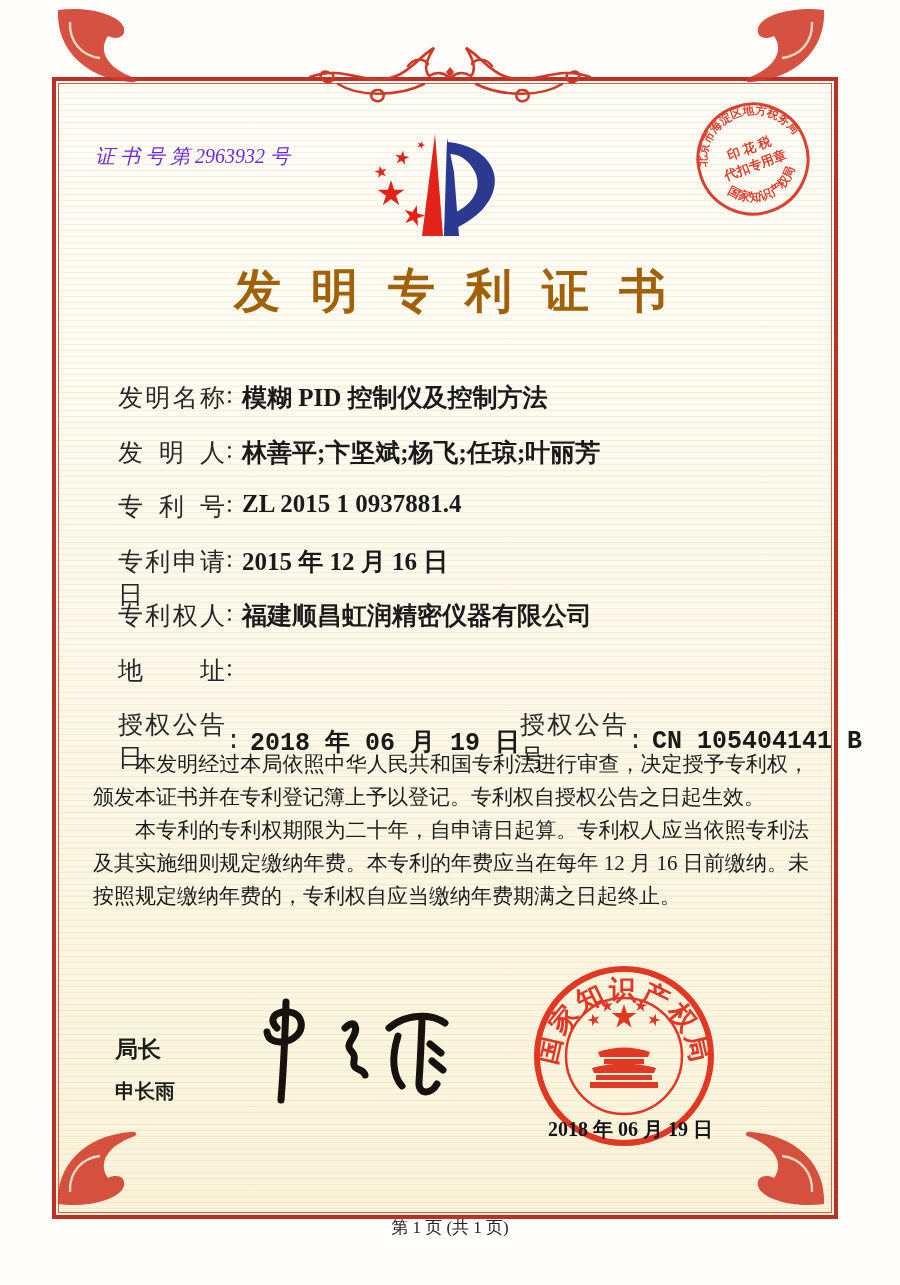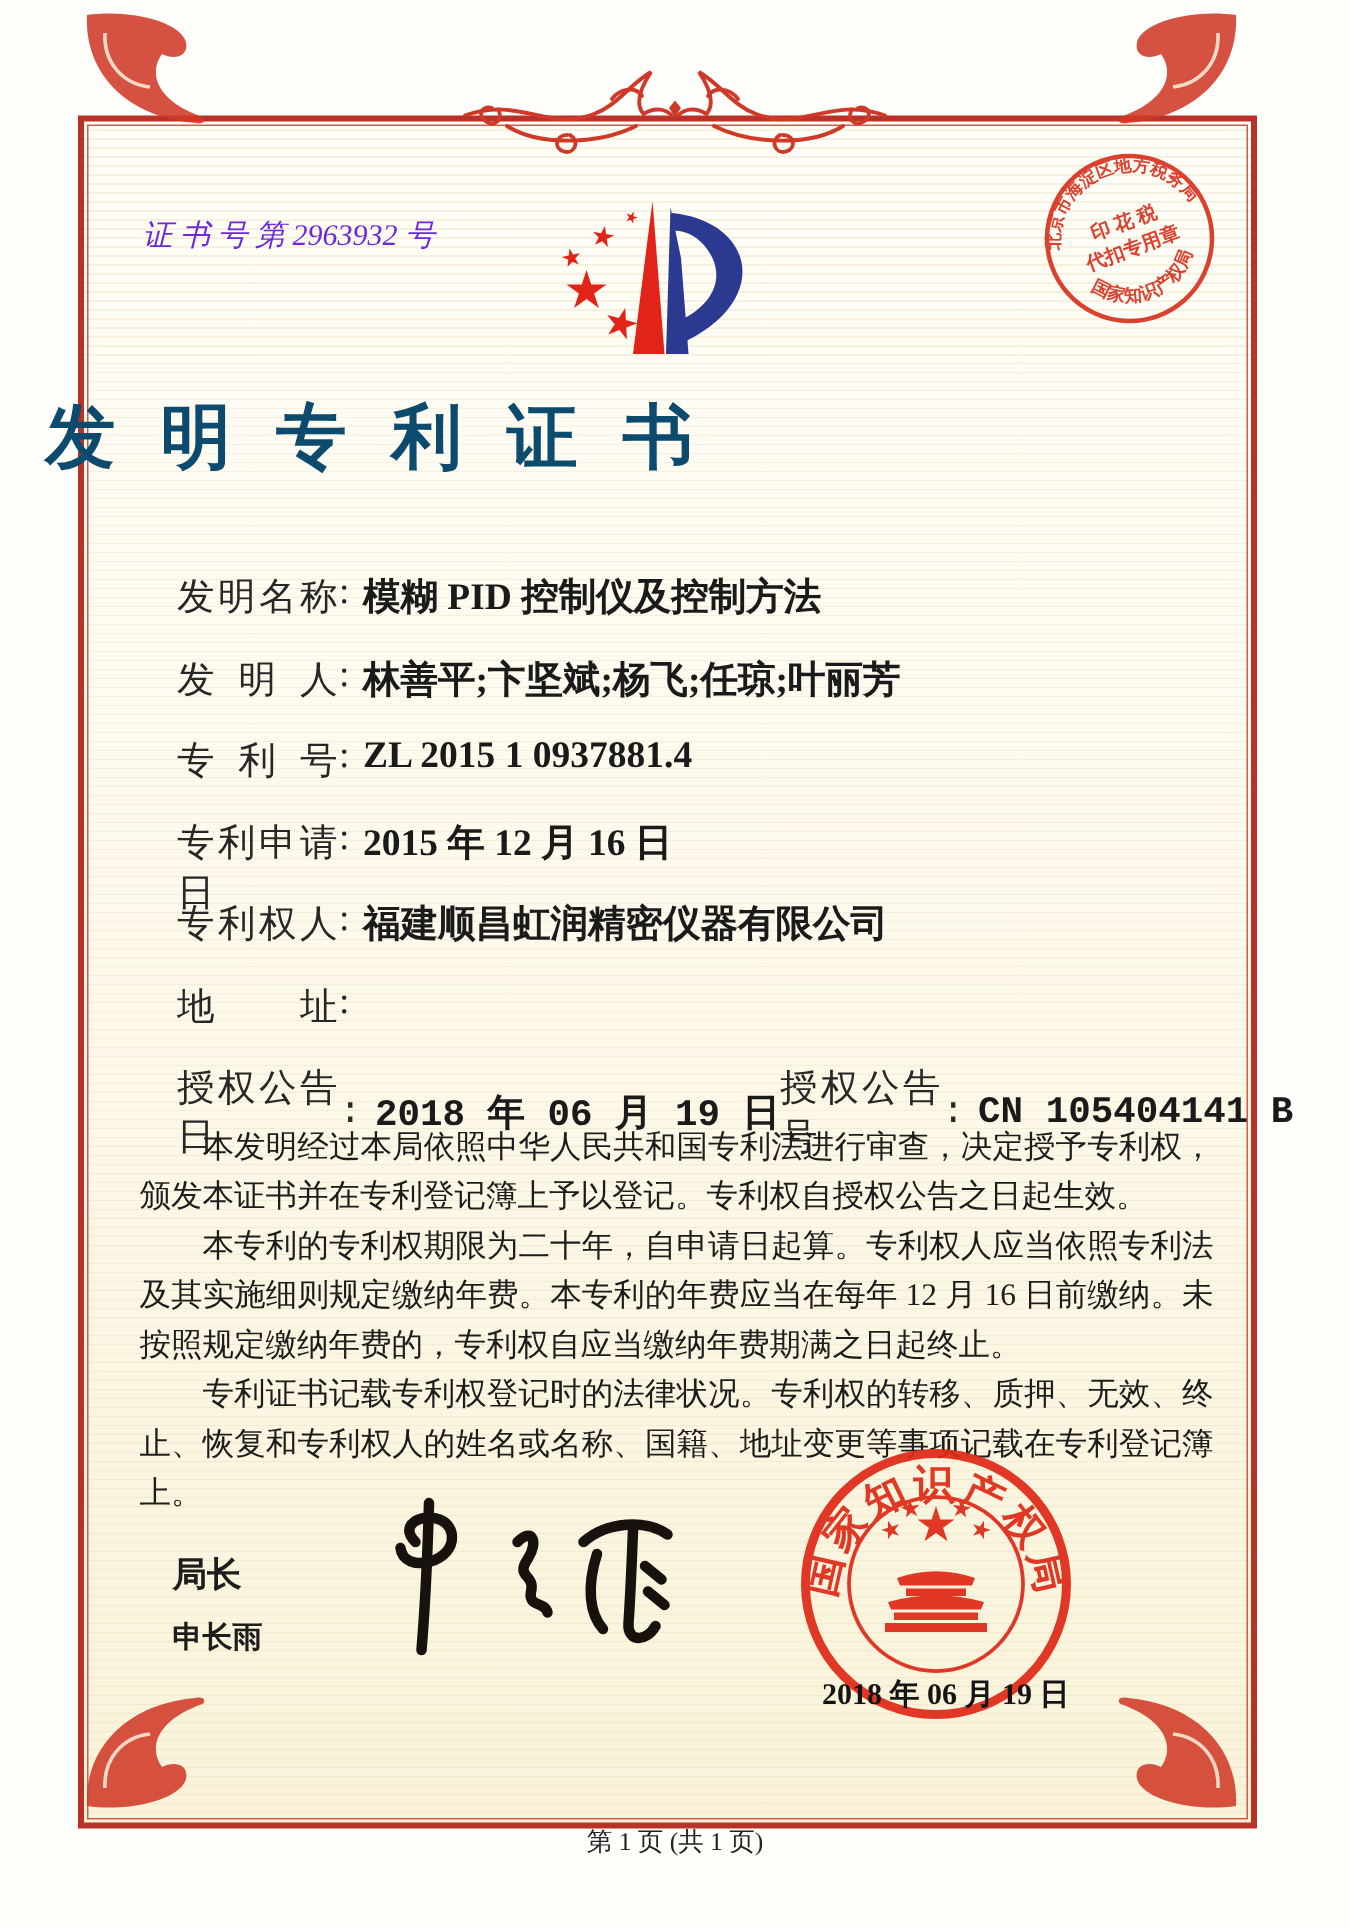--- a/index.html
+++ b/index.html
@@ -28,21 +28,21 @@
   .dragons{left:308px;top:44px;}
   .fl-tl{left:56px;top:6px;transform:scaleY(-1);}
   .fl-tr{left:726px;top:6px;transform:scale(-1,-1);}
   .fl-bl{left:56px;top:1130px;}
   .fl-br{left:726px;top:1130px;transform:scaleX(-1);}
   
   .cert-no{position:absolute;left:95px;top:143px;font-size:20px;color:#6d28d9;font-style:italic;}
   .logo{position:absolute;left:362px;top:132px;}
   .title{
     position:absolute;left:0;top:260px;width:100%;margin:0;
-    font-size:47px;font-weight:700;color:#0c4a6e;
+    text-align:center;font-size:47px;font-weight:700;color:#a16207;
     letter-spacing:30px;padding-left:30px;box-sizing:border-box;
   }
   
   .tax-stamp{position:absolute;left:694px;top:100px;transform:rotate(-20deg);opacity:.92;}
   
   .fields{position:absolute;left:118px;top:381px;width:680px;font-size:25px;}
   .field-row{height:54.5px;display:flex;align-items:flex-start;}
   .pair{display:flex;align-items:center;font-family:Liberation Mono, monospace;}
   .pair-a{flex:0 0 337px;}
   .f-label{display:inline-block;width:107px;text-align:justify;text-align-last:justify;color:#272727;}
@@ -178,21 +178,20 @@
         <span class="f-label">授权公告号</span>
           <span class="f-colon">:</span>
         <span class="f-value">CN 105404141 B</span>
       </span>
     </div>
   </div>
 
   <div class="body-text">
     <p>本发明经过本局依照中华人民共和国专利法进行审查，决定授予专利权，颁发本证书并在专利登记簿上予以登记。专利权自授权公告之日起生效。</p>
     <p>本专利的专利权期限为二十年，自申请日起算。专利权人应当依照专利法及其实施细则规定缴纳年费。本专利的年费应当在每年 12 月 16 日前缴纳。未按照规定缴纳年费的，专利权自应当缴纳年费期满之日起终止。</p>
-    <p>专利证书记载专利权登记时的法律状况。专利权的转移、质押、无效、终止、恢复和专利权人的姓名或名称、国籍、地址变更等事项记载在专利登记簿上。</p>
   </div>
 
   <div class="sig-label">局长</div>
   <div class="sig-name">申长雨</div>
   <svg class="signature" width="245" height="115" viewBox="0 0 245 115">
     <g fill="none" stroke="#18120e" stroke-width="7" stroke-linecap="round" stroke-linejoin="round">
       <path d="M52,30 C36,14 72,6 76,24 C80,44 44,52 42,34"></path>
       <path d="M61,4 C60,40 58,78 56,102"></path>
       <path d="M120,30 C130,20 134,30 127,41 C118,54 132,51 129,63 C127,74 138,69 140,77"></path>
       <path d="M164,30 C180,16 206,15 220,25"></path>

